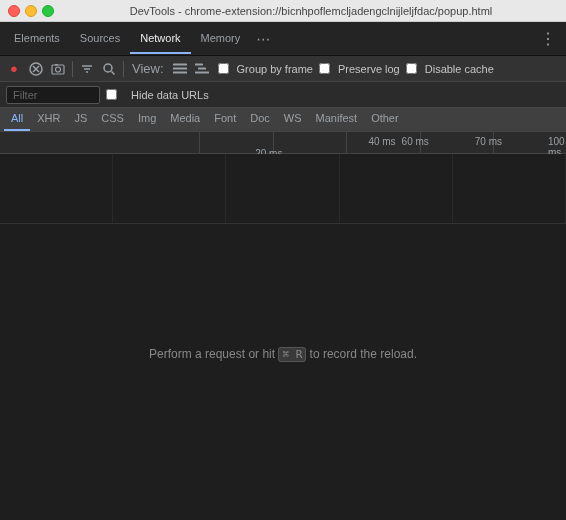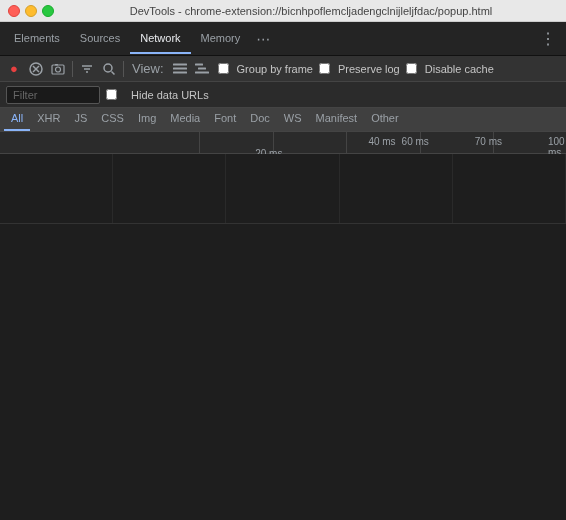--- a/index.html
+++ b/index.html
@@ -407,15 +407,18 @@
     <div class="timeline-columns">
       <div class="timeline-col"></div>
       <div class="timeline-col"></div>
       <div class="timeline-col"></div>
       <div class="timeline-col"></div>
       <div class="timeline-col"></div>
     </div>
   </div>
 
   <div class="empty-state">
+    <div class="empty-state-sub">
+      <span>Perform a request or hit </span><span class="kbd-shortcut">⌘ R</span><span> to record the reload.</span>
+    </div>
   </div>
 
 </div>
 
 </body></html>

